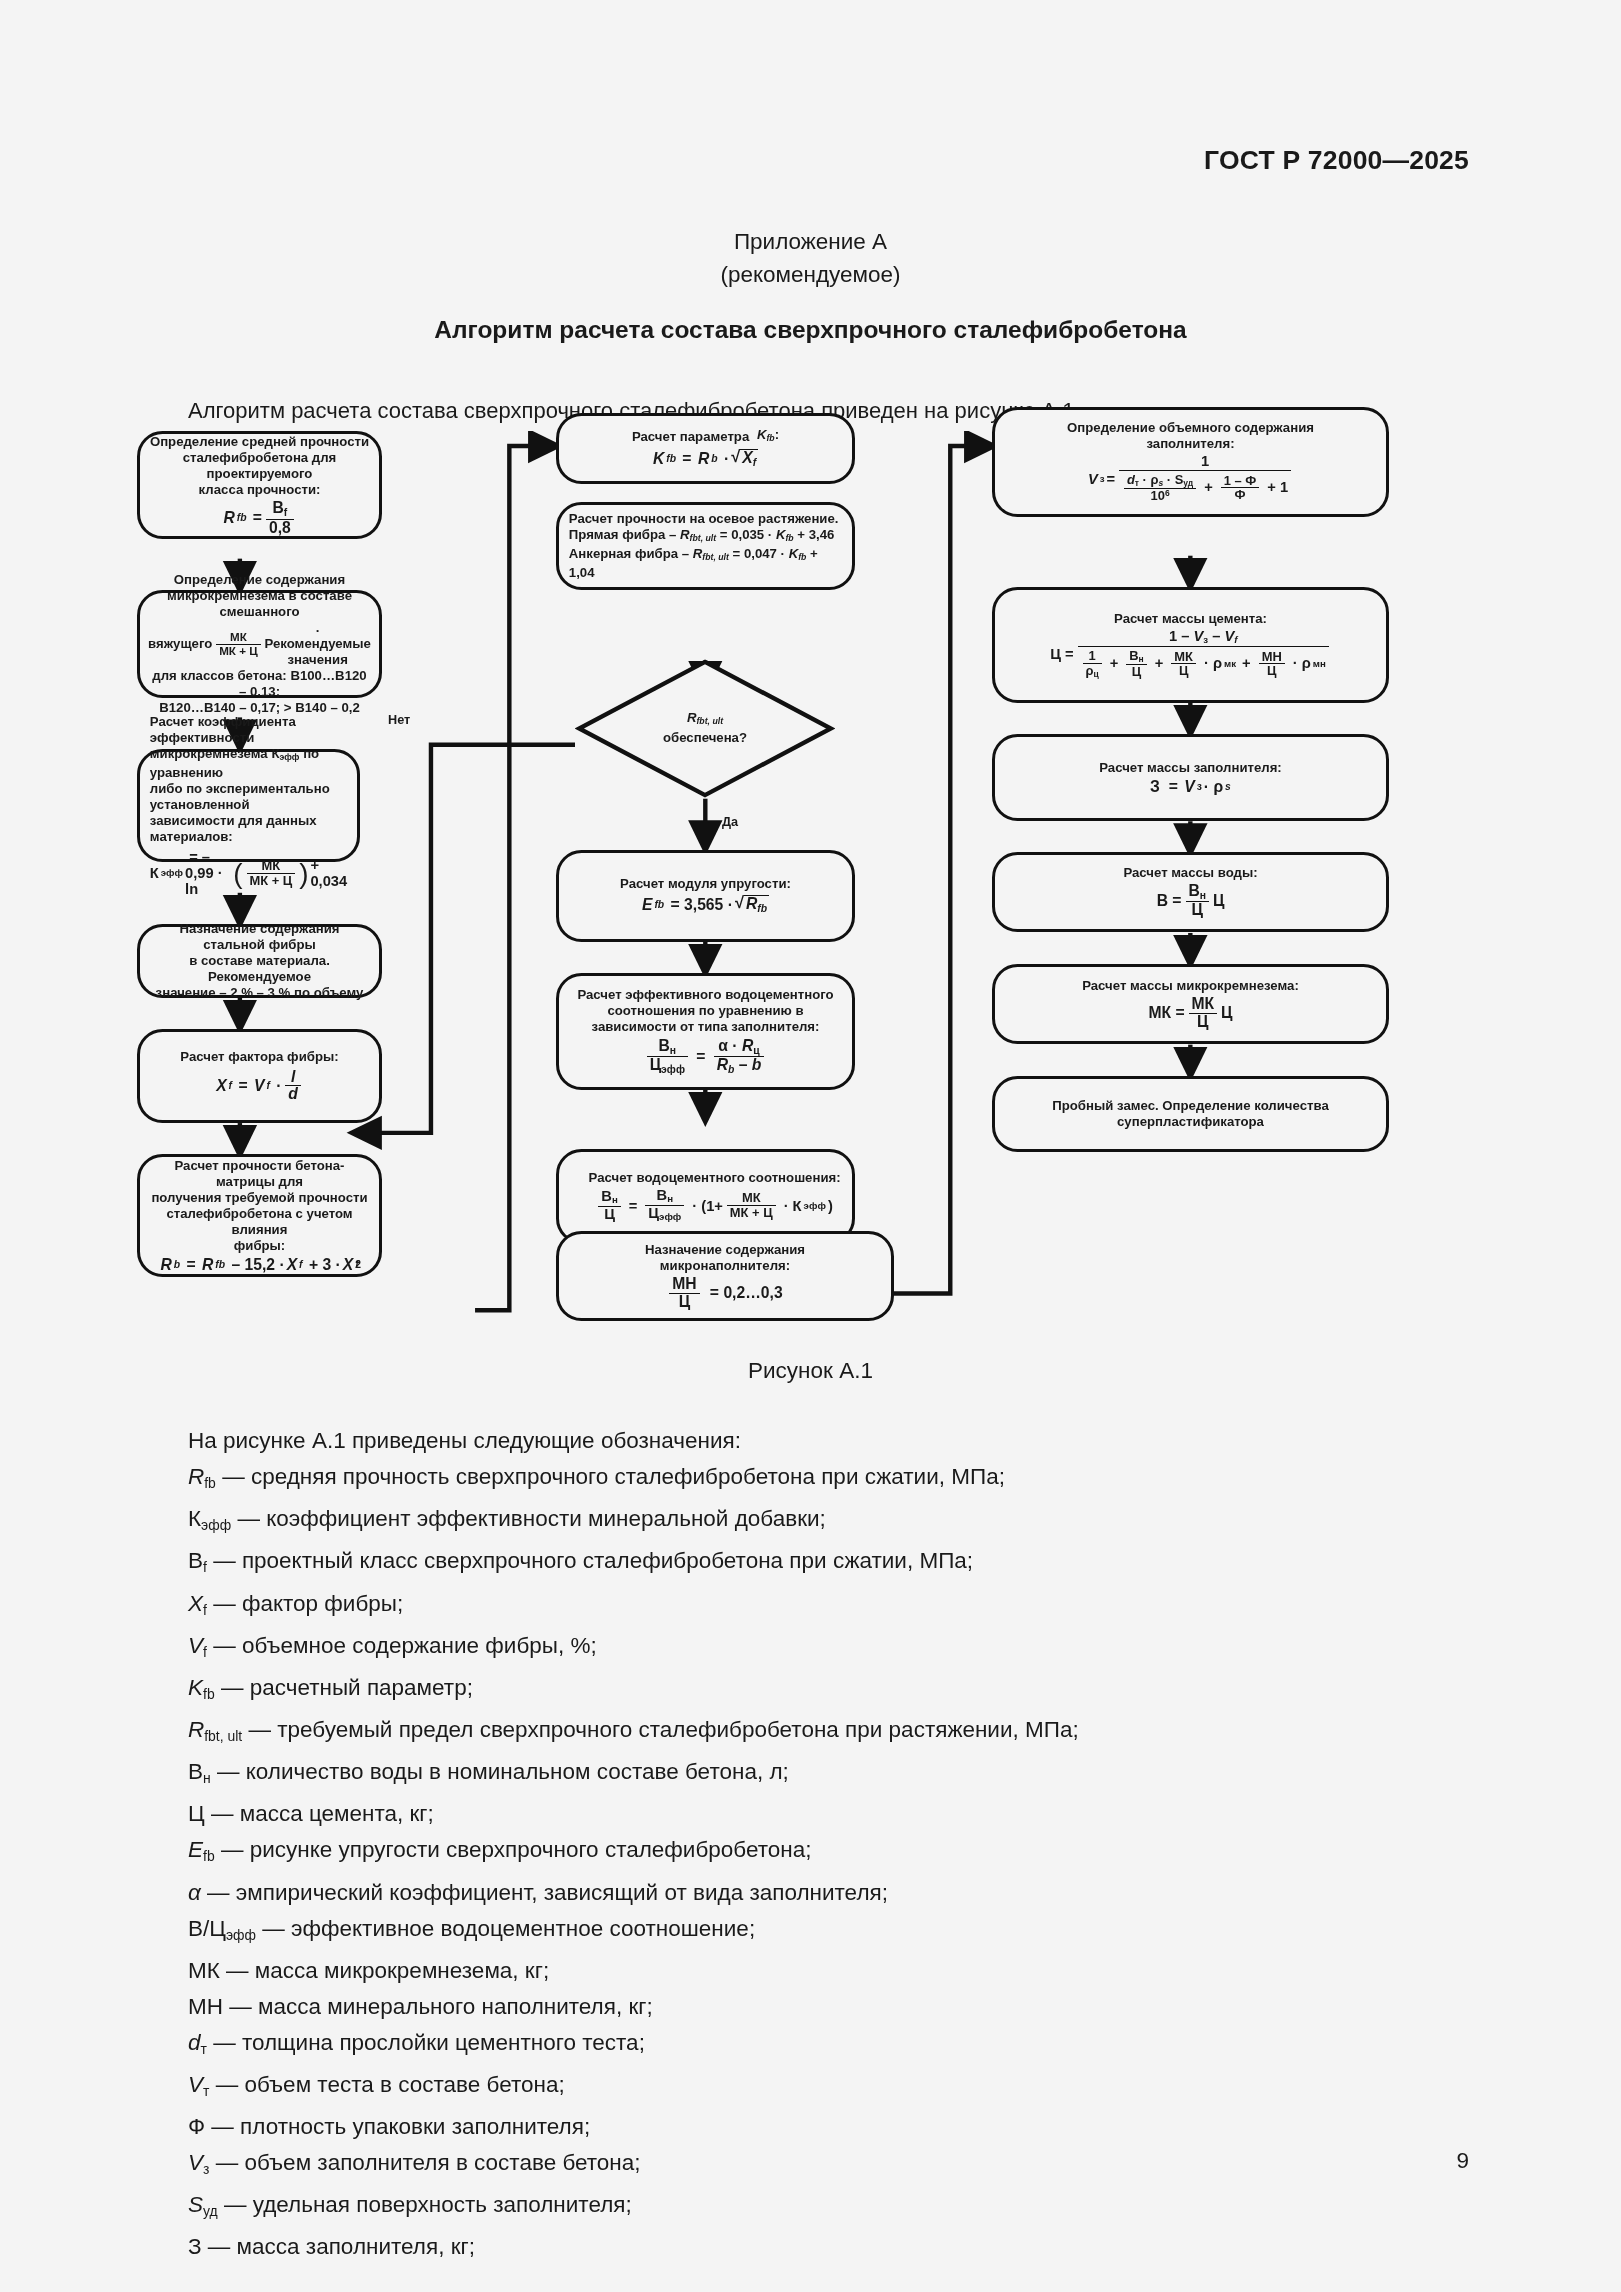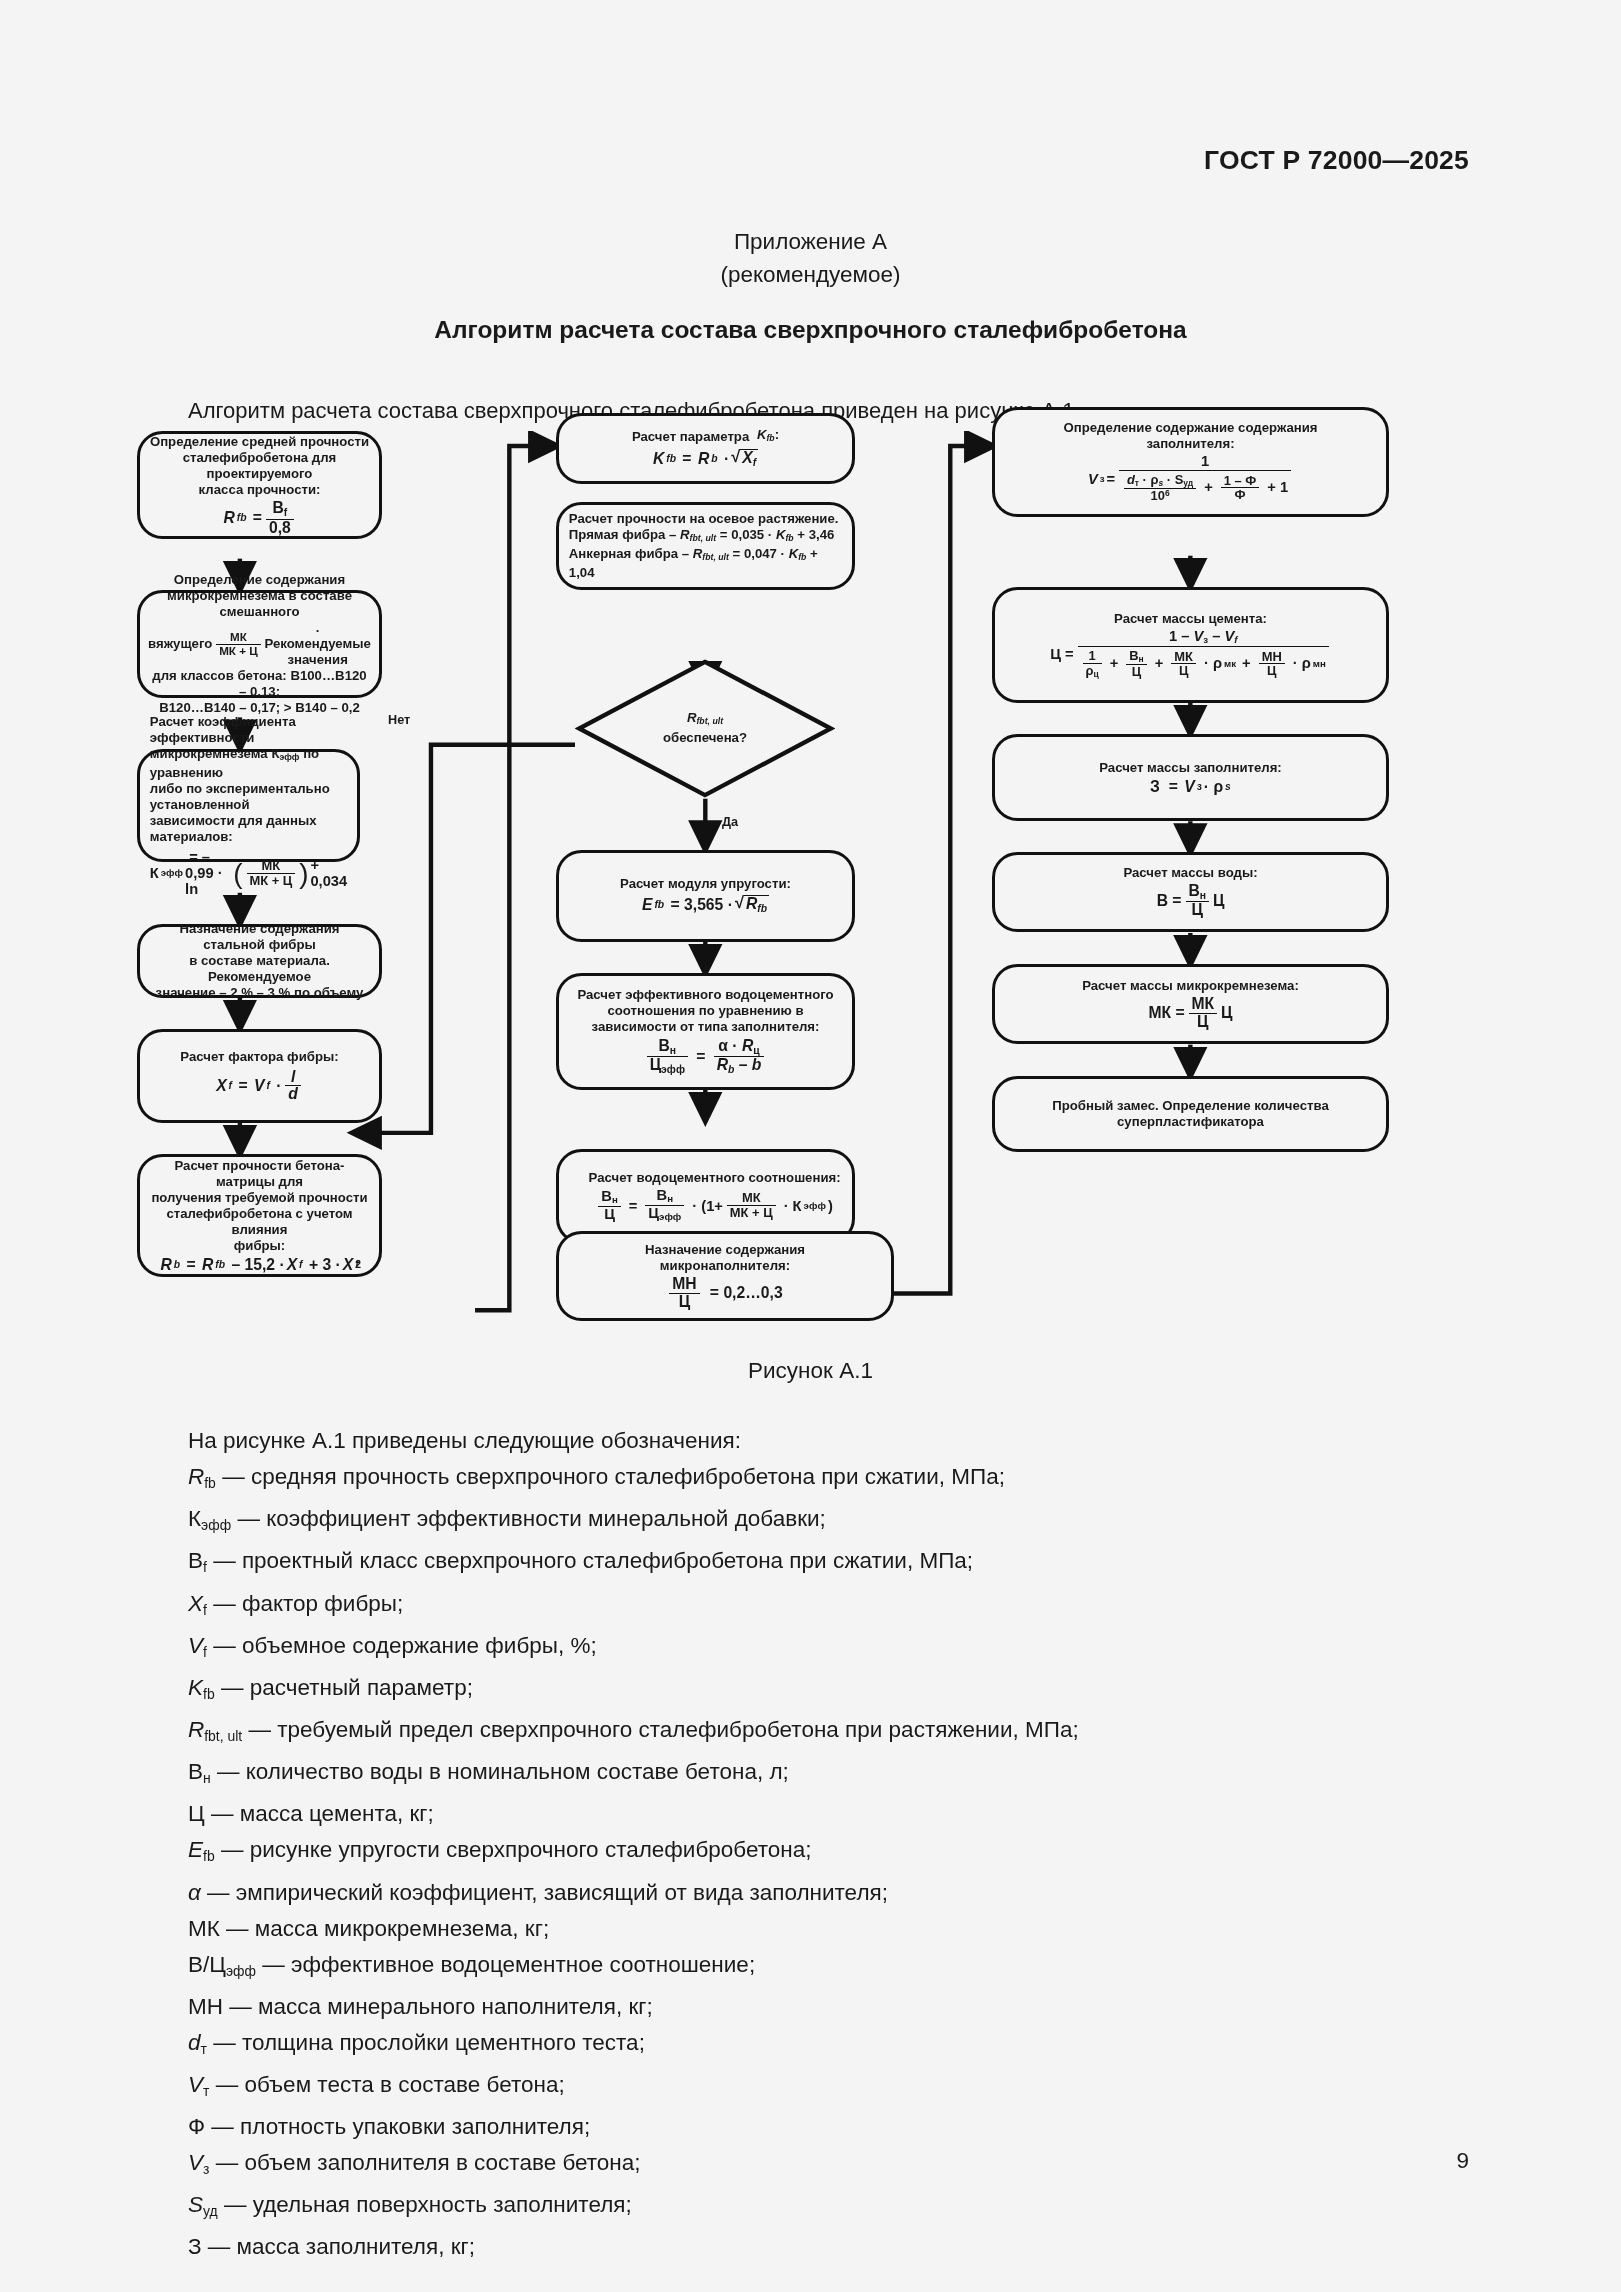--- a/index.html
+++ b/index.html
@@ -341,21 +341,21 @@
       <span class="mrow" style="margin-top:2px;font-size:15.7px;">
         <span class="frac">
             <span class="num">МН</span>
             <span class="den">Ц</span>
           </span>
         &nbsp;<span>= 0,2…0,3</span>
       </span>
     </div>
 
     <div class="node" style="left:855px; top:-24.5px; width:397px; height:110px;">
-      <span class="ln">Определение содержание содержания</span>
+      <span class="ln">Определение объемного содержания</span>
       <span class="ln">заполнителя:</span>
       <span class="mrow" style="margin-top:2px;font-size:14.7px;">
         <span class="it">V</span><sub>з</sub>=
         <span class="frac">
           <span class="num">1</span>
           <span class="den mrow" style="padding-top:2px;">
             <span class="frac sm">
                 <span class="num"><span class="it">d</span><sub>т</sub> · ρ<sub class="it">s</sub> · S<sub>уд</sub></span>
                 <span class="den">10<sup>6</sup></span>
               </span>
@@ -449,22 +449,22 @@
         <div class="row"><span>К<sub>эфф</sub></span><span> — коэффициент эффективности минеральной добавки;</span></div>
         <div class="row"><span>В<sub>f</sub></span><span> — проектный класс сверхпрочного сталефибробетона при сжатии, МПа;</span></div>
         <div class="row"><span><i>X</i><sub>f</sub></span><span> — фактор фибры;</span></div>
         <div class="row"><span><i>V</i><sub>f</sub></span><span> — объемное содержание фибры, %;</span></div>
         <div class="row"><span><i>K</i><sub>fb</sub></span><span> — расчетный параметр;</span></div>
         <div class="row"><span><i>R</i><sub>fbt, ult</sub></span><span> — требуемый предел сверхпрочного сталефибробетона при растяжении, МПа;</span></div>
         <div class="row"><span>В<sub>н</sub></span><span> — количество воды в номинальном составе бетона, л;</span></div>
         <div class="row"><span>Ц</span><span> — масса цемента, кг;</span></div>
         <div class="row"><span><i>E</i><sub>fb</sub></span><span> — рисунке упругости сверхпрочного сталефибробетона;</span></div>
         <div class="row"><span><i>α</i></span><span> — эмпирический коэффициент, зависящий от вида заполнителя;</span></div>
+        <div class="row"><span>В/Ц<sub>эфф</sub></span><span> — эффективное водоцементное соотношение;</span></div>
         <div class="row"><span>МК</span><span> — масса микрокремнезема, кг;</span></div>
-        <div class="row"><span>В/Ц<sub>эфф</sub></span><span> — эффективное водоцементное соотношение;</span></div>
         <div class="row"><span>МН</span><span> — масса минерального наполнителя, кг;</span></div>
         <div class="row"><span><i>d</i><sub>т</sub></span><span> — толщина прослойки цементного теста;</span></div>
         <div class="row"><span><i>V</i><sub>т</sub></span><span> — объем теста в составе бетона;</span></div>
         <div class="row"><span>Ф</span><span> — плотность упаковки заполнителя;</span></div>
         <div class="row"><span><i>V</i><sub>з</sub></span><span> — объем заполнителя в составе бетона;</span></div>
         <div class="row"><span><i>S</i><sub>уд</sub></span><span> — удельная поверхность заполнителя;</span></div>
         <div class="row"><span>З</span><span> — масса заполнителя, кг;</span></div>
       </div>
   </div>
 

